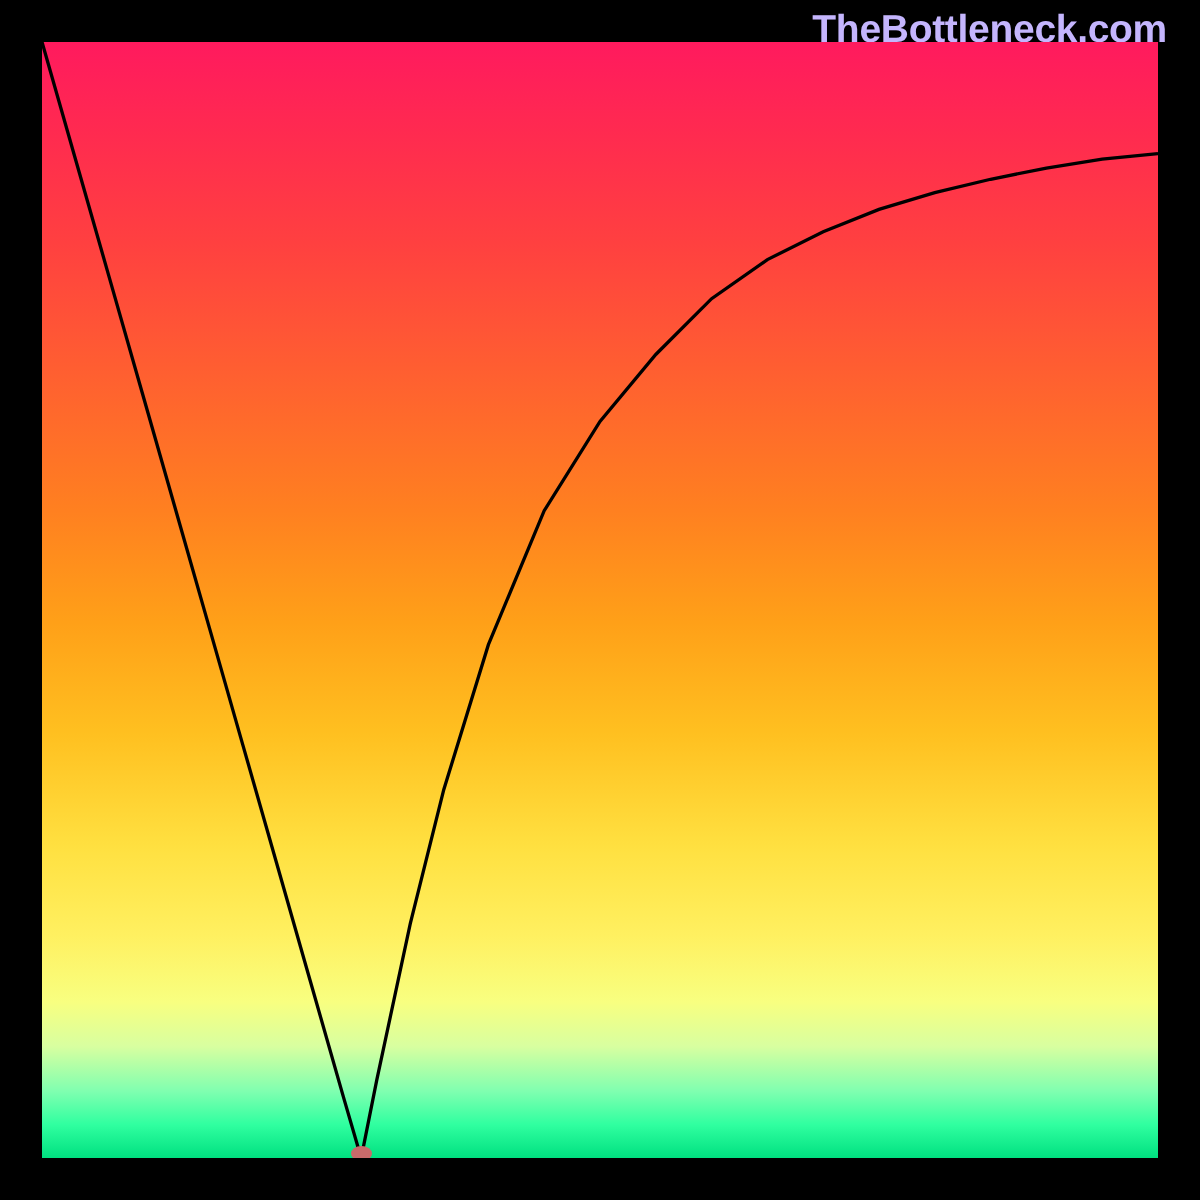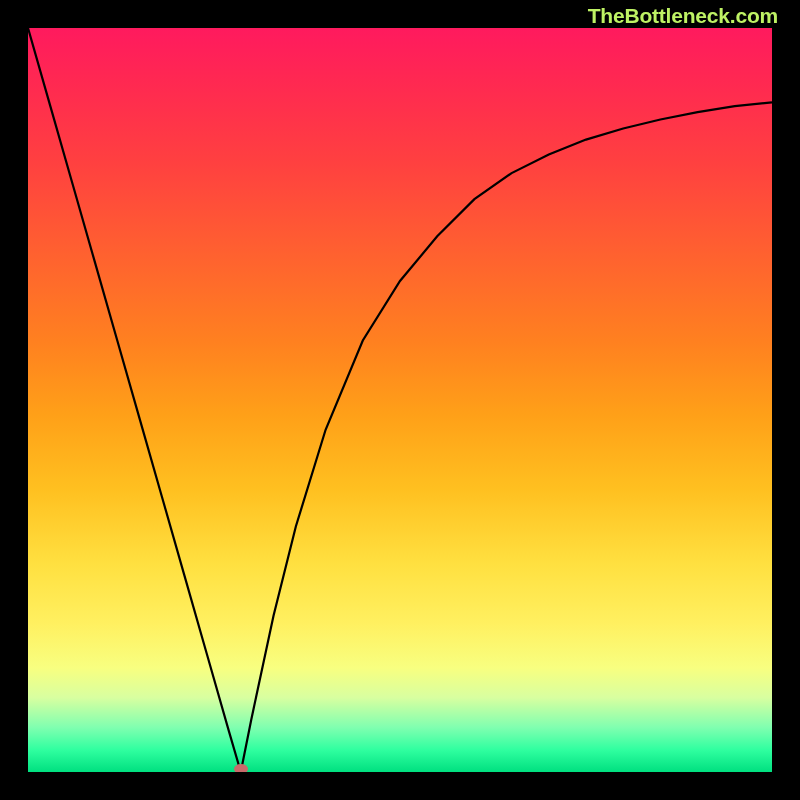--- a/index.html
+++ b/index.html
@@ -56,23 +56,23 @@
     width: 14px;
     height: 10px;
     border-radius: 50%;
     background: #c86a6a;
     transform: translate(-50%, -50%);
   }
   .credit {
     position: absolute;
     top: 4px;
     right: 22px;
-    font-size: 21px;
+    font-size: 26px;
     font-weight: 600;
-    color: #bef264;
+    color: #c4b5fd;
     letter-spacing: -0.2px;
   }
 </style>
 </head>
 <body>
 
 <div class="chart-container">
   <span class="credit">TheBottleneck.com</span>
 
   <div class="plot-area">

